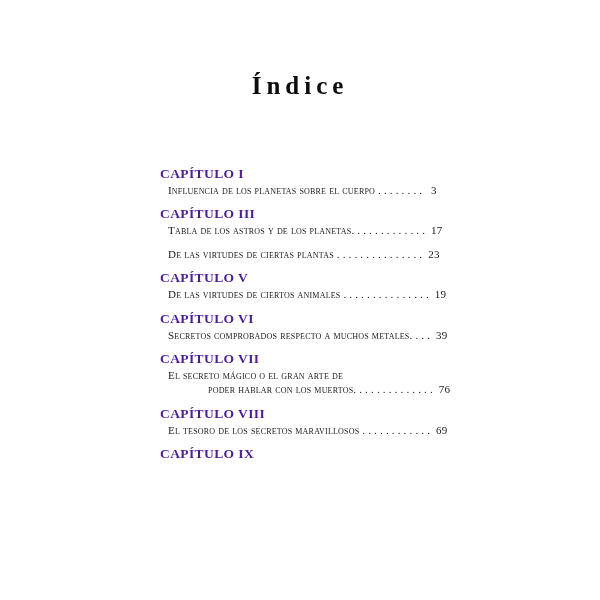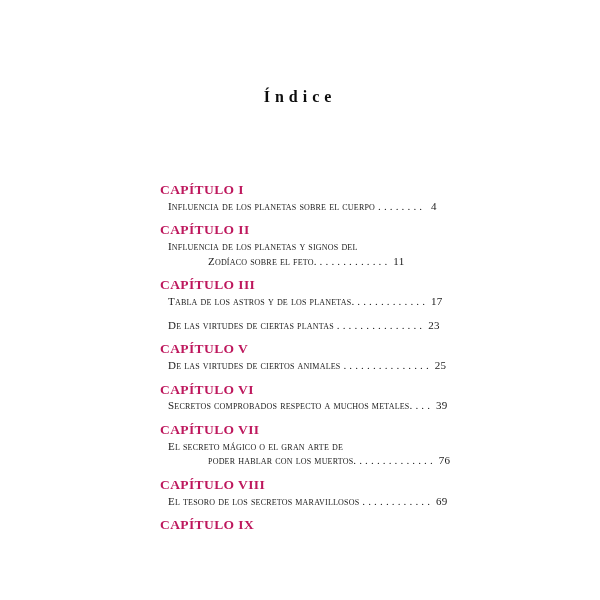--- a/index.html
+++ b/index.html
@@ -18,44 +18,44 @@
     position: relative;
     width: 600px;
     height: 600px;
     background: #ffffff;
     box-sizing: border-box;
   }
   .title {
     text-align: center;
     font-family: "Liberation Serif", serif;
     font-weight: bold;
-    font-size: 16px;
+    font-size: 25px;
     letter-spacing: 5px;
-    margin: 16px;
+    margin: 0;
     padding-top: 72px;
     color: #0d0d0d;
   }
   .toc {
     margin: 0;
     padding: 0;
     list-style: none;
     position: absolute;
     top: 166px;
     left: 160px;
     width: 300px;
   }
   .entry {
     margin-bottom: 9px;
   }
   .chapter {
     font-family: "Liberation Serif", serif;
     font-weight: bold;
     font-size: 13.5px;
     letter-spacing: 0.4px;
-    color: #be185d;
+    color: #4c1d95;
     line-height: 1.25;
   }
   .desc {
     font-family: "Liberation Serif", serif;
     font-size: 11px;
     font-variant: small-caps;
     letter-spacing: 0.2px;
     color: #1a1a1a;
     line-height: 1.32;
     padding-left: 8px;
@@ -70,40 +70,36 @@
 <body>
 
 <div class="page">
 
   <h1 class="title">Índice</h1>
 
   <ul class="toc">
 
     <li class="entry">
       <div class="chapter">CAPÍTULO I</div>
-      <div class="desc"><span>Influencia de los planetas sobre el cuerpo . . . . . . . .   4</span></div>
+      <div class="desc"><span>Influencia de los planetas sobre el cuerpo . . . . . . . .   3</span></div>
     </li>
 
-    <li class="entry">
-      <div class="chapter">CAPÍTULO II</div>
-      <div class="desc"><span>Influencia de los planetas y signos del</span><span class="line2">Zodíaco sobre el feto. . . . . . . . . . . . .  11</span></div>
-    </li>
 
     <li class="entry">
       <div class="chapter">CAPÍTULO III</div>
       <div class="desc"><span>Tabla de los astros y de los planetas. . . . . . . . . . . . .  17</span></div>
     </li>
 
     <li class="entry">
       <div class="desc"><span>De las virtudes de ciertas plantas . . . . . . . . . . . . . . .  23</span></div>
     </li>
 
     <li class="entry">
       <div class="chapter">CAPÍTULO V</div>
-      <div class="desc"><span>De las virtudes de ciertos animales . . . . . . . . . . . . . . .  25</span></div>
+      <div class="desc"><span>De las virtudes de ciertos animales . . . . . . . . . . . . . . .  19</span></div>
     </li>
 
     <li class="entry">
       <div class="chapter">CAPÍTULO VI</div>
       <div class="desc"><span>Secretos comprobados respecto a muchos metales. . . .  39</span></div>
     </li>
 
     <li class="entry">
       <div class="chapter">CAPÍTULO VII</div>
       <div class="desc"><span>El secreto mágico o el gran arte de</span><span class="line2">poder hablar con los muertos. . . . . . . . . . . . . .  76</span></div>

